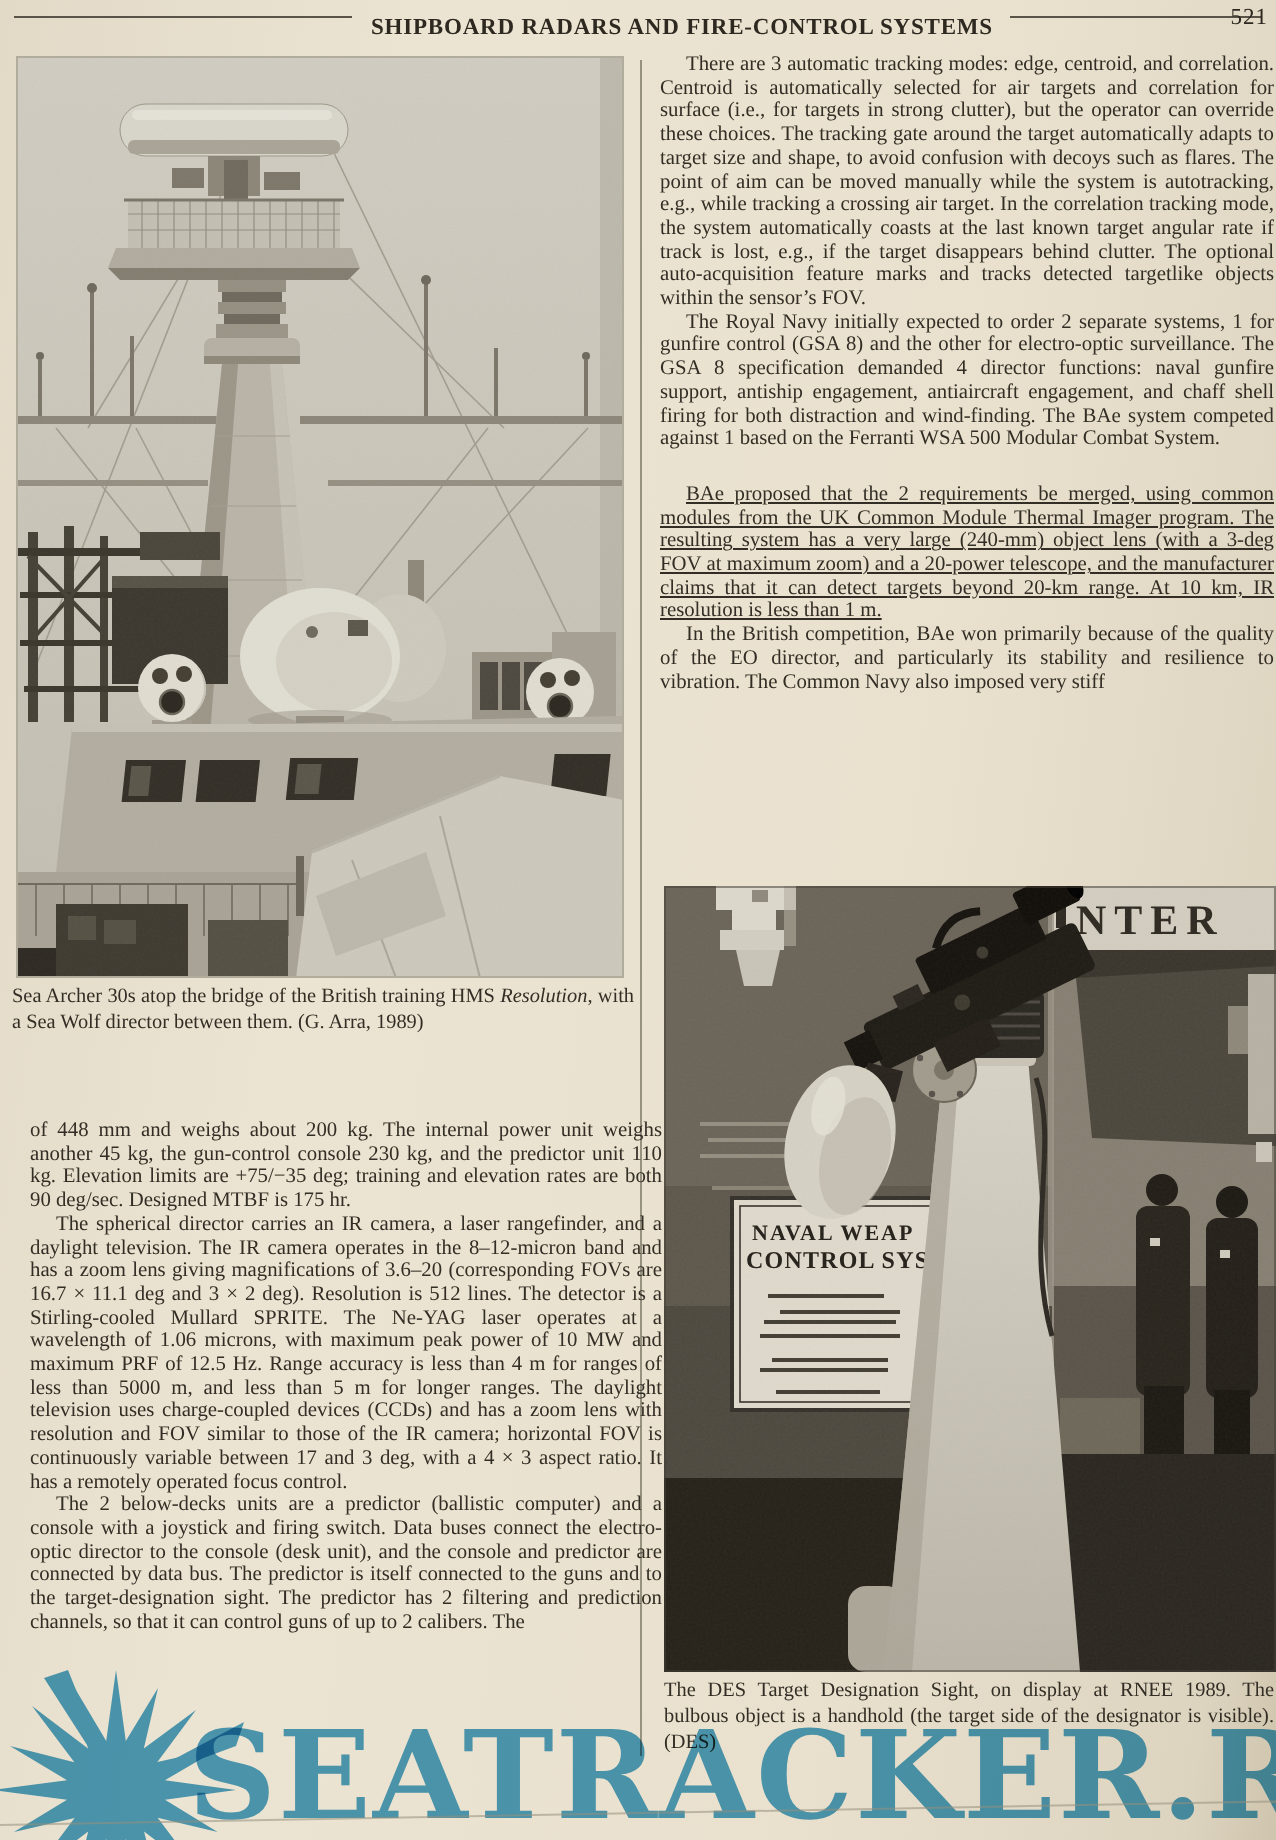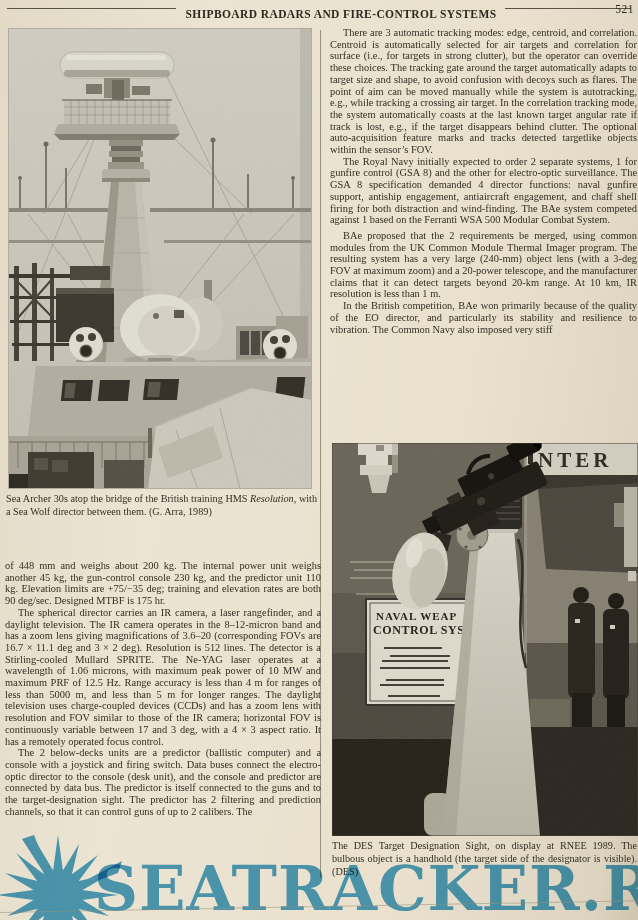--- a/index.html
+++ b/index.html
@@ -16,22 +16,22 @@
   .hdr .rule.r{flex:1;}
   .hdr h1{
     margin:0 9px;font-size:11.5px;font-weight:700;letter-spacing:.4px;white-space:nowrap;color:#2e2920;
   }
   .pagenum{position:absolute;right:4px;top:3px;font-size:11.5px;color:#2e2920;letter-spacing:.5px;}
   
   .divider{position:absolute;left:320px;top:30px;width:1px;height:848px;background:#7b7566;opacity:.75;}
   .col{position:absolute;font-size:10.4px;line-height:11.7px;text-align:justify;}
   .col p{margin:0;}
   .col p.ind{text-indent:13px;}
-  .col p.sp{margin-top:4px;}
-  .left-col{left:5px;top:560px;width:316px;}
+  .col p.sp{margin-top:16px;text-decoration:underline;}
+  .left-col{left:15px;top:560px;width:316px;}
   .right-col{left:330px;top:27px;width:307px;}
   
   .caption{position:absolute;font-size:10.2px;line-height:13px;text-align:justify;color:#332e25;}
   .cap-left{left:6px;top:492px;width:311px;}
   .cap-right{left:332px;top:839px;width:305px;}
   .caption i{font-style:italic;}
   
   .photo{position:absolute;display:block;}
   .photo-left{left:8px;top:28px;}
   .photo-right{left:332px;top:443px;}

